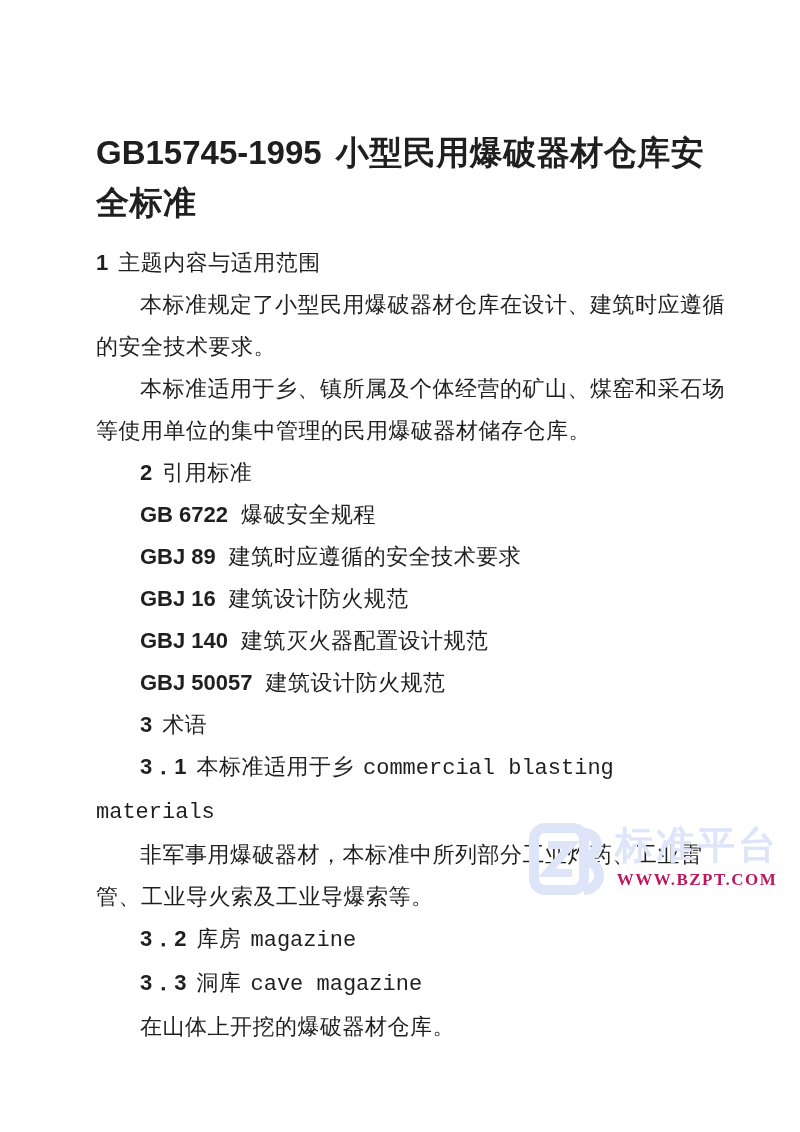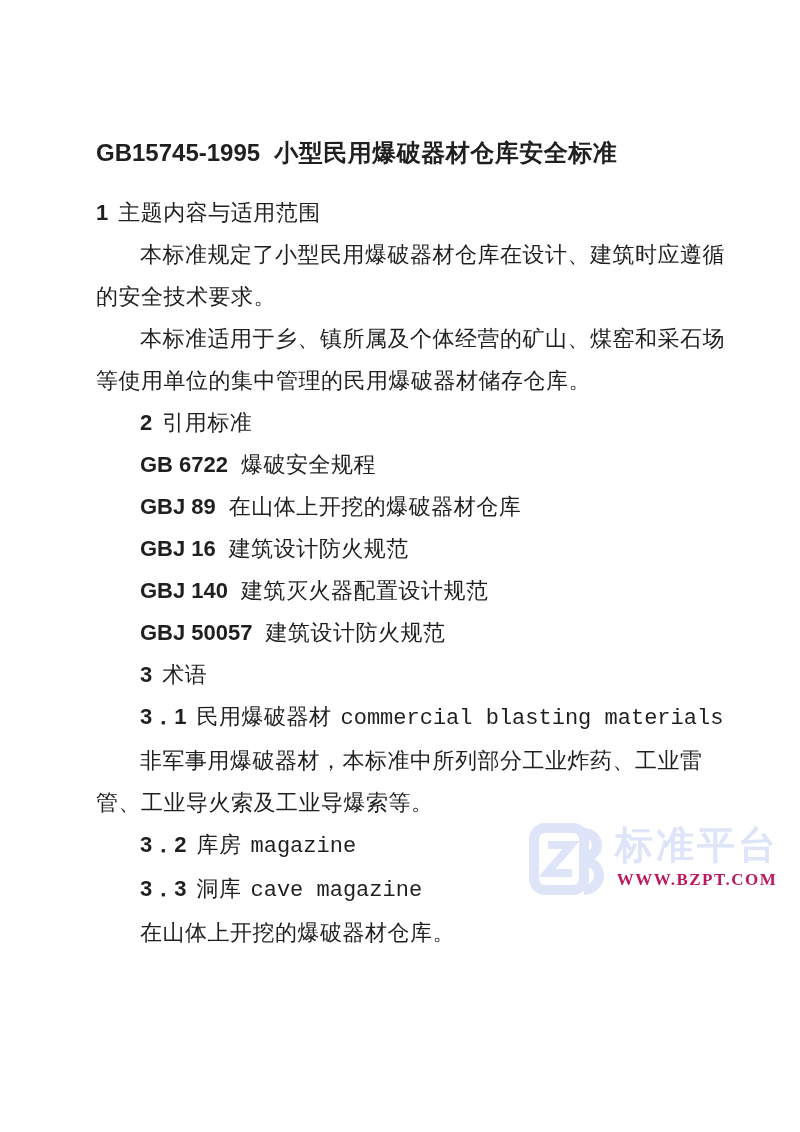--- a/index.html
+++ b/index.html
@@ -10,21 +10,21 @@
     color:#1f1f1f;
     position:relative;
     overflow:hidden;
   }
   .page {
     position:absolute; inset:0;
     padding:128px 70px 0 96px;
     box-sizing:border-box;
   }
   .doc-title {
-    font-size:24px;
+    font-size:33px;
     font-weight:700;
     line-height:50px;
     margin:0 0 14px 0;
     letter-spacing:0.5px;
   }
   .doc-title .code {
     font-family:"Liberation Sans", sans-serif;
     margin-right:14px;
     letter-spacing:0;
   }
@@ -90,31 +90,31 @@
   <p class="para heading"><span class="num">1</span><span>主题内容与适用范围</span></p>
 
   <p class="para indent"><span>本标准规定了小型民用爆破器材仓库在设计、建筑时应遵循的安全技术要求。</span></p>
 
   <p class="para indent"><span>本标准适用于乡、镇所属及个体经营的矿山、煤窑和采石场等使用单位的集中管理的民用爆破器材储存仓库。</span></p>
 
   <p class="para heading indent"><span class="num">2</span><span>引用标准</span></p>
 
   <p class="para ref indent"><span class="code">GB 6722</span><span>爆破安全规程</span></p>
 
-  <p class="para ref indent"><span class="code">GBJ 89</span><span>在山体上开挖的爆破器材仓库</span></p>
+  <p class="para ref indent"><span class="code">GBJ 89</span><span>建筑时应遵循的安全技术要求</span></p>
 
   <p class="para ref indent"><span class="code">GBJ 16</span><span>建筑设计防火规范</span></p>
 
   <p class="para ref indent"><span class="code">GBJ 140</span><span>建筑灭火器配置设计规范</span></p>
 
   <p class="para ref indent"><span class="code">GBJ 50057</span><span>建筑设计防火规范</span></p>
 
   <p class="para heading indent"><span class="num">3</span><span>术语</span></p>
 
-  <p class="para term indent"><span class="num">3．1</span><span>民用爆破器材</span><span class="en">commercial blasting materials</span></p>
+  <p class="para term indent"><span class="num">3．1</span><span>本标准适用于乡</span><span class="en">commercial blasting materials</span></p>
 
   <p class="para indent"><span>非军事用爆破器材，本标准中所列部分工业炸药、工业雷管、工业导火索及工业导爆索等。</span></p>
 
   <p class="para term indent"><span class="num">3．2</span><span>库房</span><span class="en">magazine</span></p>
 
 
   <p class="para term indent"><span class="num">3．3</span><span>洞库</span><span class="en">cave magazine</span></p>
 
   <p class="para indent"><span>在山体上开挖的爆破器材仓库。</span></p>
 

